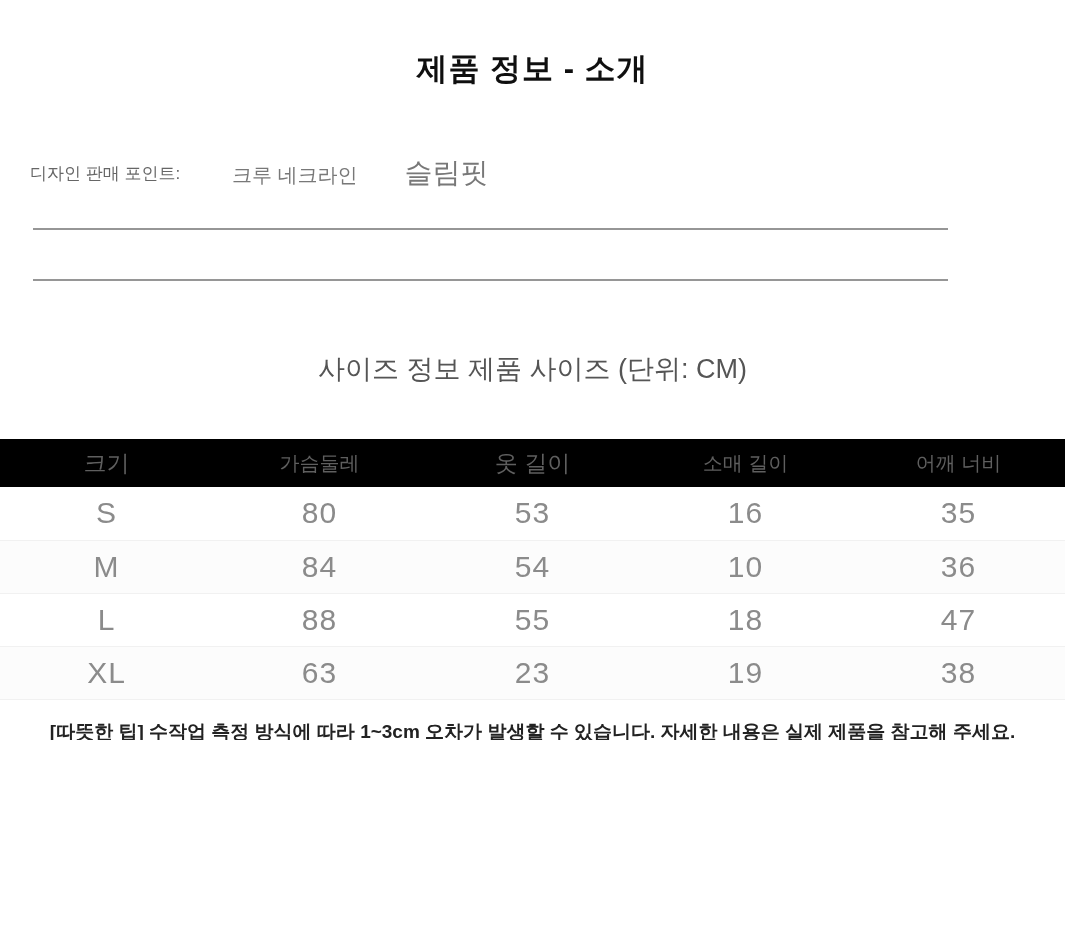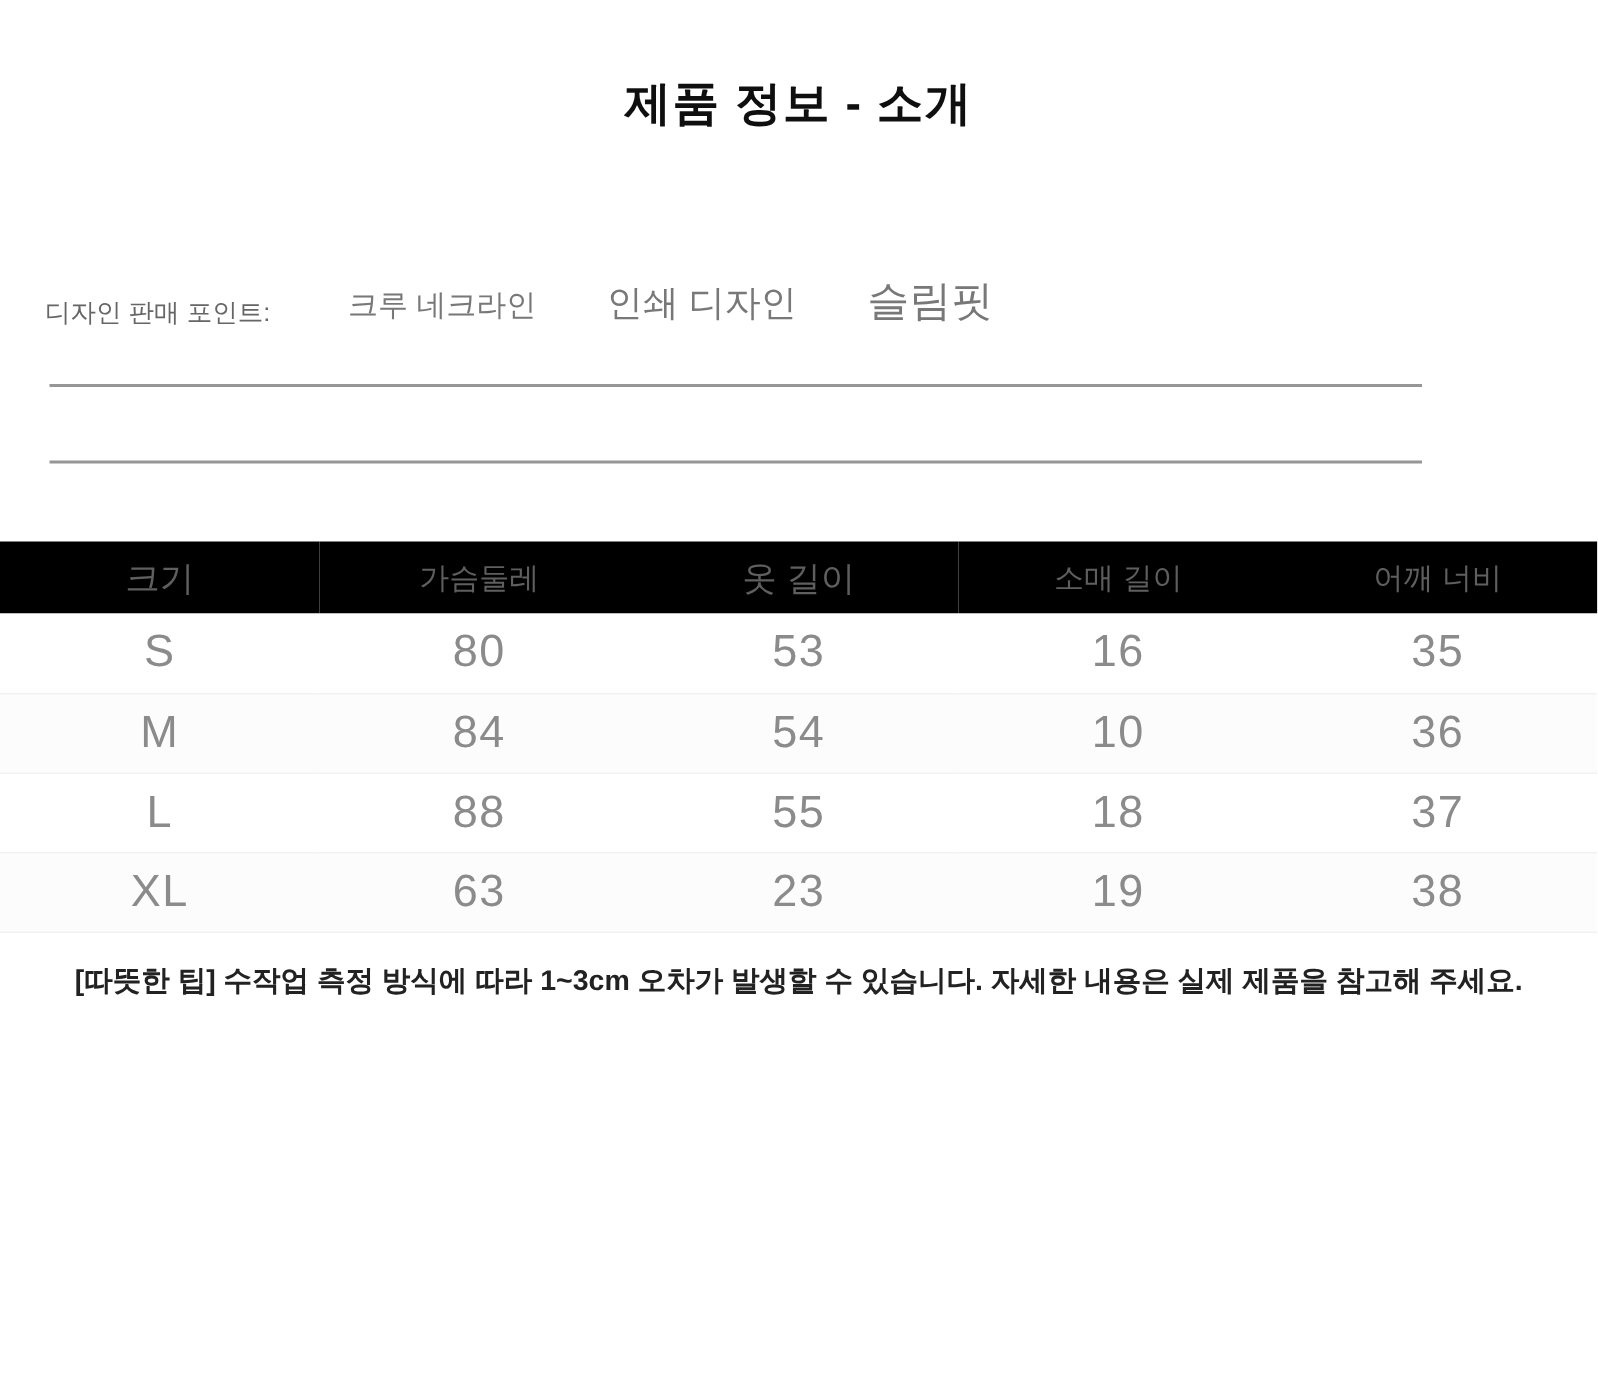--- a/index.html
+++ b/index.html
@@ -30,21 +30,21 @@
   
   .info-row {
     display: flex;
     padding-left: 30px;
     padding-right: 50px;
   }
   .row-label {
     flex: 0 0 202px;
     color: #666666;
   }
-  .design-row { margin-top: 92px; align-items: flex-end; }
+  .design-row { margin-top: 64px; align-items: center; }
   .dp-label { font-size: 17px; }
   .dp-items {
     display: flex;
     align-items: baseline;
     gap: 47px;
     color: #787878;
   }
   .dp-1 { font-size: 20px; }
   .dp-2 { font-size: 24px; }
   .dp-3 { font-size: 28px; }
@@ -126,30 +126,30 @@
 <body>
 
 <div class="page">
 
   <h1 class="page-title">제품 정보 - 소개</h1>
 
   <div class="info-row design-row">
     <div class="row-label dp-label">디자인 판매 포인트:</div>
     <div class="dp-items">
       <span class="dp-item dp-1">크루 네크라인</span>
-      <span class="dp-item dp-2">인쇄 디자인</span>
       <span class="dp-item dp-3">슬림핏</span>
     </div>
   </div>
 
   <div class="divider divider-1"></div>
 
 
   <div class="divider divider-2"></div>
 
+  <h2 class="size-title">사이즈 정보 제품 사이즈 (단위: CM)</h2>
 
   <table class="size-table">
     <thead>
       <tr>
         <th class="big">크기</th>
         <th>가슴둘레</th>
         <th class="big">옷 길이</th>
         <th>소매 길이</th>
         <th>어깨 너비</th>
       </tr>
@@ -167,21 +167,21 @@
         <td>84</td>
         <td>54</td>
         <td>10</td>
         <td>36</td>
       </tr>
       <tr>
         <td>L</td>
         <td>88</td>
         <td>55</td>
         <td>18</td>
-        <td>37</td>
+        <td>47</td>
       </tr>
       <tr>
         <td>XL</td>
         <td>63</td>
         <td>23</td>
         <td>19</td>
         <td>38</td>
       </tr>
     </tbody>
   </table>

